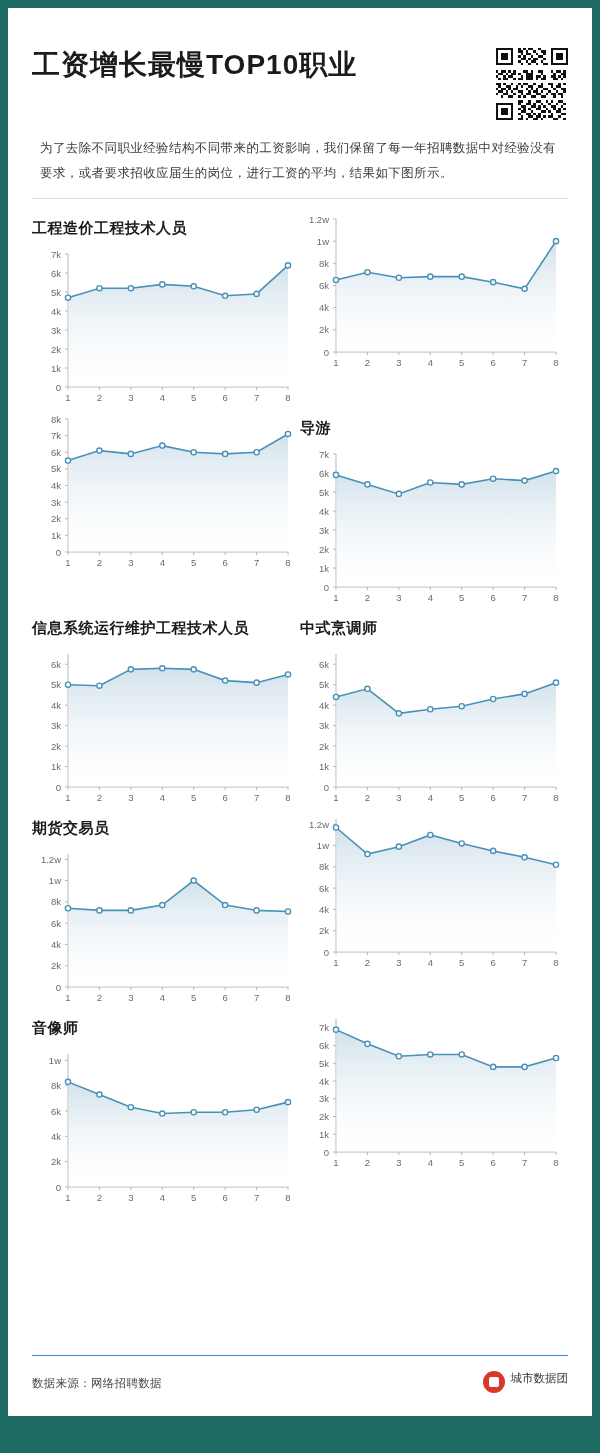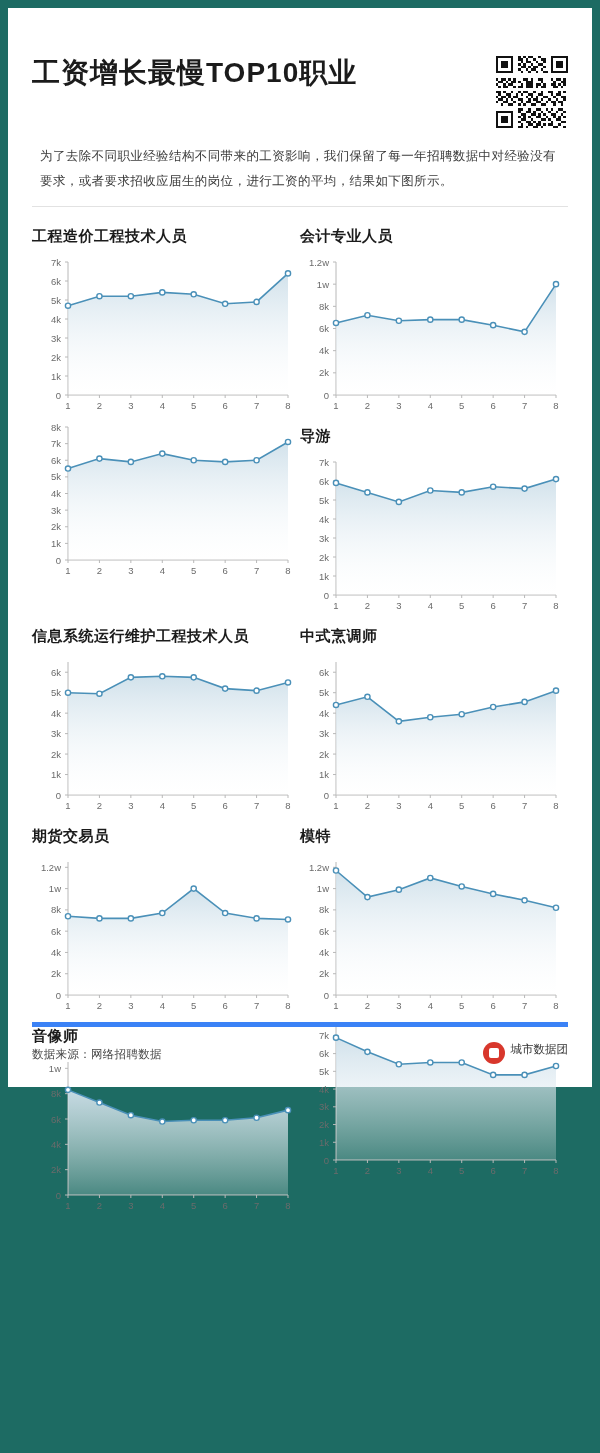--- a/index.html
+++ b/index.html
@@ -3,23 +3,23 @@
 <meta charset="utf-8">
 <style>
   html,body{margin:0;padding:0;}
   body{
     width:600px;height:1453px;
     background:#1d6b63;
     font-family:"Liberation Sans","DejaVu Sans",sans-serif;
     overflow:hidden;
   }
   .card{
-    position:absolute;left:8px;top:8px;width:584px;height:1079px;
+    position:absolute;left:8px;top:8px;width:584px;height:1408px;
     background:#ffffff;box-sizing:border-box;
-    padding:40px 24px 0 24px;
+    padding:32px 24px 0 24px;
   }
   .header{position:relative;height:86px;}
   .title{
     font-size:28px;font-weight:bold;color:#1b1b1b;letter-spacing:1px;
     margin:8px 0 0 0;line-height:1.2;
   }
   .qr{
     position:absolute;right:0;top:0;width:72px;height:72px;
     background:#ffffff;
   }
@@ -34,21 +34,21 @@
   .cell.left{margin-right:0px;}
   .cell.right{margin-left:0px;}
   .chart-title{
     font-size:15px;font-weight:bold;color:#1b1b1b;
     margin:10px 0 6px 0;letter-spacing:.5px;white-space:nowrap;
   }
   .chart-wrap{position:relative;}
   svg.chart{display:block;}
   .footer{
     position:absolute;left:24px;right:24px;bottom:0;height:60px;
-    border-top:5px solid #3b82f6;
+    border-top:1px solid #3b82f6;
   }
   .source{
     position:absolute;left:0;top:20px;font-size:11.5px;color:#444;
     letter-spacing:.3px;
   }
   .brand{
     position:absolute;right:0;top:15px;display:flex;align-items:flex-start;
   }
   .brand-logo{
     width:22px;height:22px;border-radius:50%;background:#d8372c;
@@ -307,21 +307,20 @@
             <circle cx="98.86" cy="44.20" r="2.6" fill="#ffffff" stroke="#4a90b8" stroke-width="1.4"></circle>
             <circle cx="130.29" cy="40.40" r="2.6" fill="#ffffff" stroke="#4a90b8" stroke-width="1.4"></circle>
             <circle cx="161.71" cy="42.30" r="2.6" fill="#ffffff" stroke="#4a90b8" stroke-width="1.4"></circle>
             <circle cx="193.14" cy="51.80" r="2.6" fill="#ffffff" stroke="#4a90b8" stroke-width="1.4"></circle>
             <circle cx="224.57" cy="49.90" r="2.6" fill="#ffffff" stroke="#4a90b8" stroke-width="1.4"></circle>
             <circle cx="256.00" cy="21.40" r="2.6" fill="#ffffff" stroke="#4a90b8" stroke-width="1.4"></circle>
           </svg>
         </div>
       </div>
       <div class="cell right">
-        <div class="chart-title">会计专业人员</div>
         <div class="chart-wrap">
           <svg class="chart" width="268" height="165" viewBox="0 0 268 165">
             <defs>
               <linearGradient id="grad1" x1="0" y1="0" x2="0" y2="1">
                 <stop offset="0%" stop-color="#cfe0ea" stop-opacity="0.95"></stop>
                 <stop offset="100%" stop-color="#ffffff" stop-opacity="0.2"></stop>
               </linearGradient>
             </defs>
             <text x="29" y="146.5" text-anchor="end" font-size="9.5" fill="#6b6b6b" font-family="&quot;Liberation Sans&quot;, sans-serif">0</text>
             <line x1="33" x2="36" y1="143" y2="143" stroke="#b8b8b8" stroke-width="1"></line>
@@ -636,21 +635,20 @@
             <circle cx="98.86" cy="66.39" r="2.6" fill="#ffffff" stroke="#4a90b8" stroke-width="1.4"></circle>
             <circle cx="130.29" cy="61.07" r="2.6" fill="#ffffff" stroke="#4a90b8" stroke-width="1.4"></circle>
             <circle cx="161.71" cy="36.60" r="2.6" fill="#ffffff" stroke="#4a90b8" stroke-width="1.4"></circle>
             <circle cx="193.14" cy="61.07" r="2.6" fill="#ffffff" stroke="#4a90b8" stroke-width="1.4"></circle>
             <circle cx="224.57" cy="66.39" r="2.6" fill="#ffffff" stroke="#4a90b8" stroke-width="1.4"></circle>
             <circle cx="256.00" cy="67.46" r="2.6" fill="#ffffff" stroke="#4a90b8" stroke-width="1.4"></circle>
           </svg>
         </div>
       </div>
       <div class="cell right">
-        <div class="chart-title">模特</div>
         <div class="chart-wrap">
           <svg class="chart" width="268" height="165" viewBox="0 0 268 165">
             <defs>
               <linearGradient id="grad7" x1="0" y1="0" x2="0" y2="1">
                 <stop offset="0%" stop-color="#cfe0ea" stop-opacity="0.95"></stop>
                 <stop offset="100%" stop-color="#ffffff" stop-opacity="0.2"></stop>
               </linearGradient>
             </defs>
             <text x="29" y="146.5" text-anchor="end" font-size="9.5" fill="#6b6b6b" font-family="&quot;Liberation Sans&quot;, sans-serif">0</text>
             <line x1="33" x2="36" y1="143" y2="143" stroke="#b8b8b8" stroke-width="1"></line>

